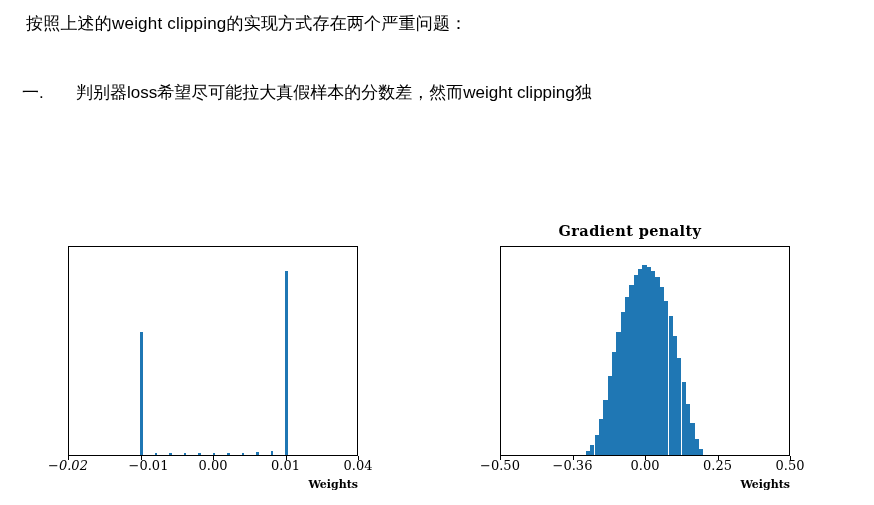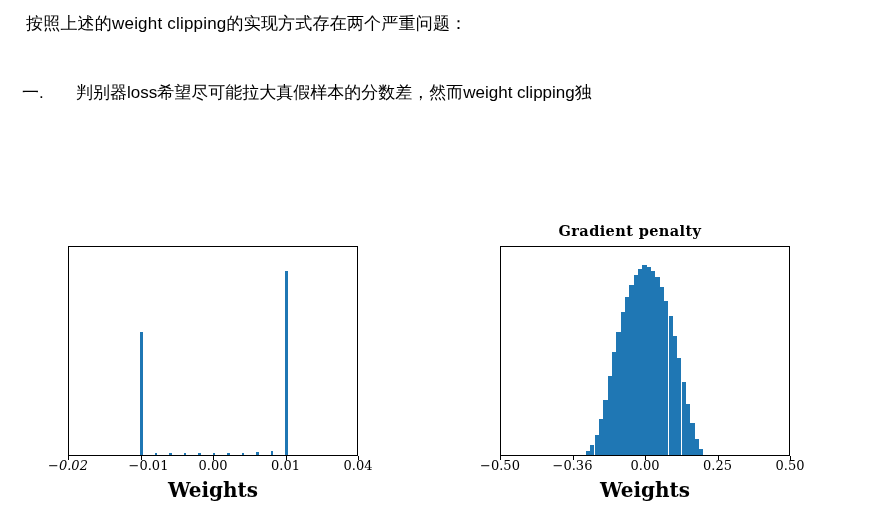--- a/index.html
+++ b/index.html
@@ -113,23 +113,23 @@
     top: 234px;
     width: 1px;
     height: 4px;
     background: #000;
   }
   .xlabel {
     position: absolute;
     top: 256px;
     left: 50px;
     width: 290px;
-    text-align: center;
+    text-align: right;
     font-family: "DejaVu Serif", serif;
-    font-size: 20px;
+    font-size: 11px;
     font-weight: 600;
   }
 </style>
 </head>
 <body>
 
 <div class="slide">
 
   <div class="intro-line">按照上述的weight clipping的实现方式存在两个严重问题：</div>
 

